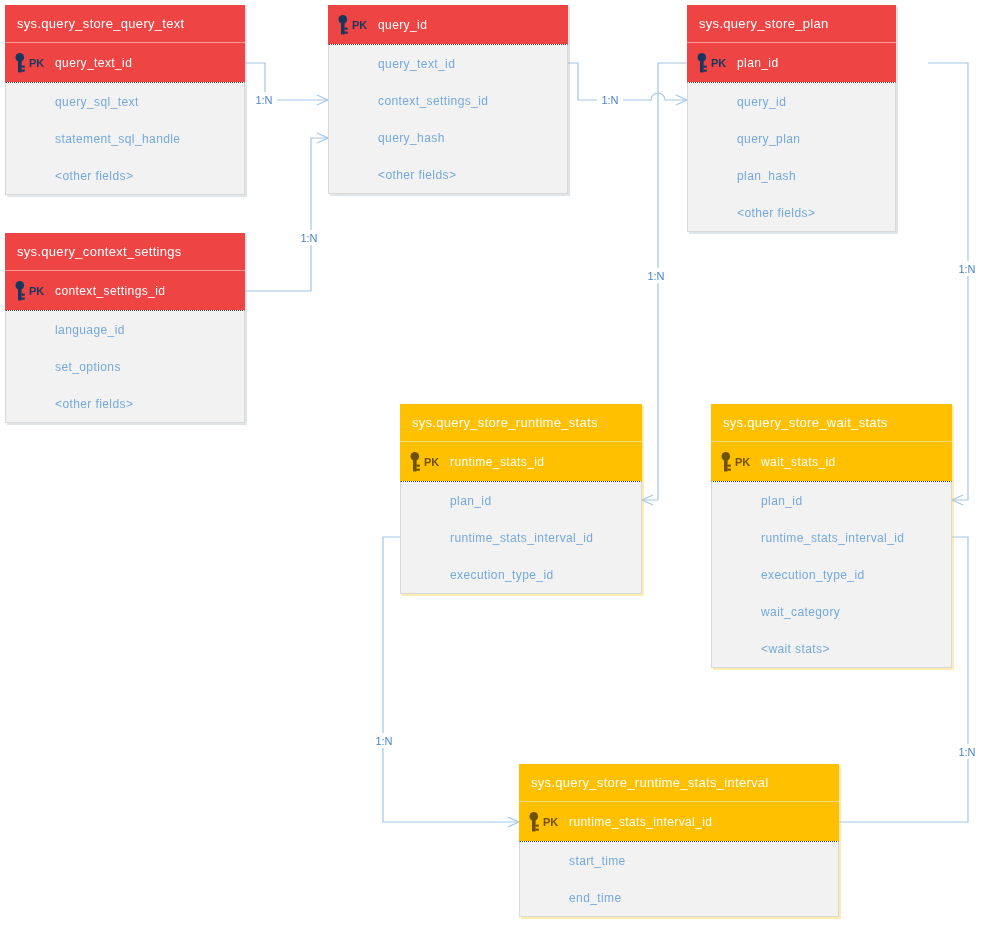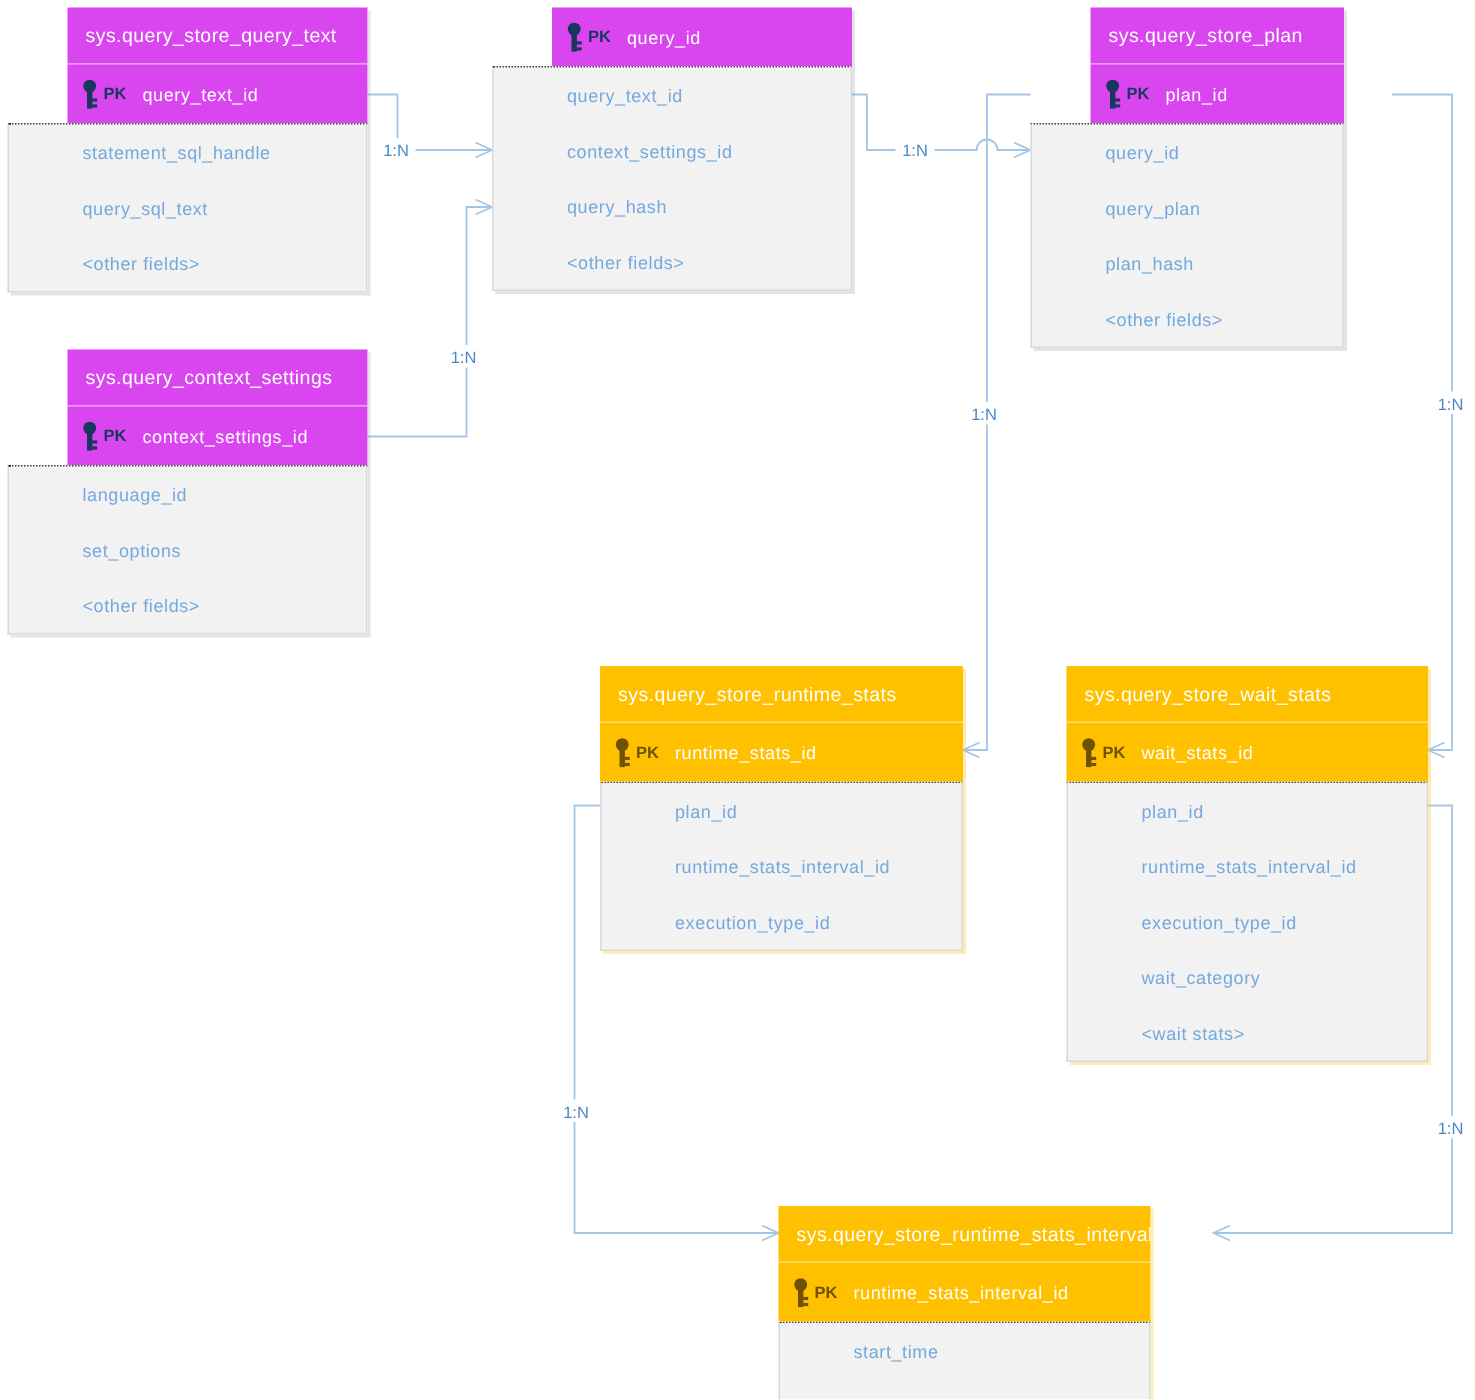--- a/index.html
+++ b/index.html
@@ -10,34 +10,34 @@
     font-family:"Liberation Sans",sans-serif;
     overflow:hidden;
   }
   #wires{position:absolute;left:0;top:0;z-index:1;}
   .entity{
     position:absolute;
     z-index:2;
     box-sizing:border-box;
   }
   .entity.blue{box-shadow:2px 2px 0 rgba(130,150,170,0.25);}
-  .entity.orange{box-shadow:2px 2px 0 rgba(255,200,40,0.35);margin-top:40px;}
+  .entity.orange{box-shadow:2px 2px 0 rgba(255,200,40,0.35);}
   .ent-header{
     height:38px;
     display:flex;align-items:center;
     padding:0 12px;
     color:#ffffff;
     font-size:13px;
     letter-spacing:0.3px;
     border-bottom:1px solid rgba(255,255,255,0.45);
     box-sizing:border-box;
     white-space:nowrap;
     overflow:hidden;
   }
-  .blue .ent-header,.blue .ent-pk{background:#d946ef;margin-left:40px;}
+  .blue .ent-header,.blue .ent-pk{background:#ef4444;}
   .orange .ent-header,.orange .ent-pk{background:#ffc000;}
   .ent-pk{
     height:39px;
     display:flex;align-items:center;
     box-sizing:border-box;
     position:relative;
   }
   .key-icon{
     position:absolute;left:9px;top:50%;
     transform:translateY(-50%);
@@ -123,22 +123,22 @@
         <svg class="key-icon" viewBox="0 0 13 20">
           <circle cx="5.8" cy="4.4" r="4.3" fill="#17375e"></circle>
           <rect x="4" y="7" width="3.6" height="12.4" fill="#17375e"></rect>
           <rect x="7.4" y="12.6" width="3.4" height="2.1" fill="#17375e"></rect>
           <rect x="7.4" y="16.6" width="3.4" height="2.1" fill="#17375e"></rect>
         </svg>
         <span class="pk-tag">PK</span>
         <span class="pk-name">query_text_id</span>
       </div>
       <div class="ent-body">
+        <div class="ent-field">query_sql_text</div>
         <div class="ent-field">statement_sql_handle</div>
-        <div class="ent-field">query_sql_text</div>
         <div class="ent-field">&lt;other fields&gt;</div>
       </div>
     </div>
     <div class="entity blue" style="left: 328px; top: 5px; width: 240px;">
       <div class="ent-pk">
         <svg class="key-icon" viewBox="0 0 13 20">
           <circle cx="5.8" cy="4.4" r="4.3" fill="#17375e"></circle>
           <rect x="4" y="7" width="3.6" height="12.4" fill="#17375e"></rect>
           <rect x="7.4" y="12.6" width="3.4" height="2.1" fill="#17375e"></rect>
           <rect x="7.4" y="16.6" width="3.4" height="2.1" fill="#17375e"></rect>
@@ -221,21 +221,21 @@
         <span class="pk-name">wait_stats_id</span>
       </div>
       <div class="ent-body">
         <div class="ent-field">plan_id</div>
         <div class="ent-field">runtime_stats_interval_id</div>
         <div class="ent-field">execution_type_id</div>
         <div class="ent-field">wait_category</div>
         <div class="ent-field">&lt;wait stats&gt;</div>
       </div>
     </div>
-    <div class="entity orange" style="left: 519px; top: 764px; width: 248px;">
+    <div class="entity orange" style="left: 519px; top: 764px; width: 320px;">
       <div class="ent-header">sys.query_store_runtime_stats_interval</div>
       <div class="ent-pk">
         <svg class="key-icon" viewBox="0 0 13 20">
           <circle cx="5.8" cy="4.4" r="4.3" fill="#6e5200"></circle>
           <rect x="4" y="7" width="3.6" height="12.4" fill="#6e5200"></rect>
           <rect x="7.4" y="12.6" width="3.4" height="2.1" fill="#6e5200"></rect>
           <rect x="7.4" y="16.6" width="3.4" height="2.1" fill="#6e5200"></rect>
         </svg>
         <span class="pk-tag">PK</span>
         <span class="pk-name">runtime_stats_interval_id</span>

